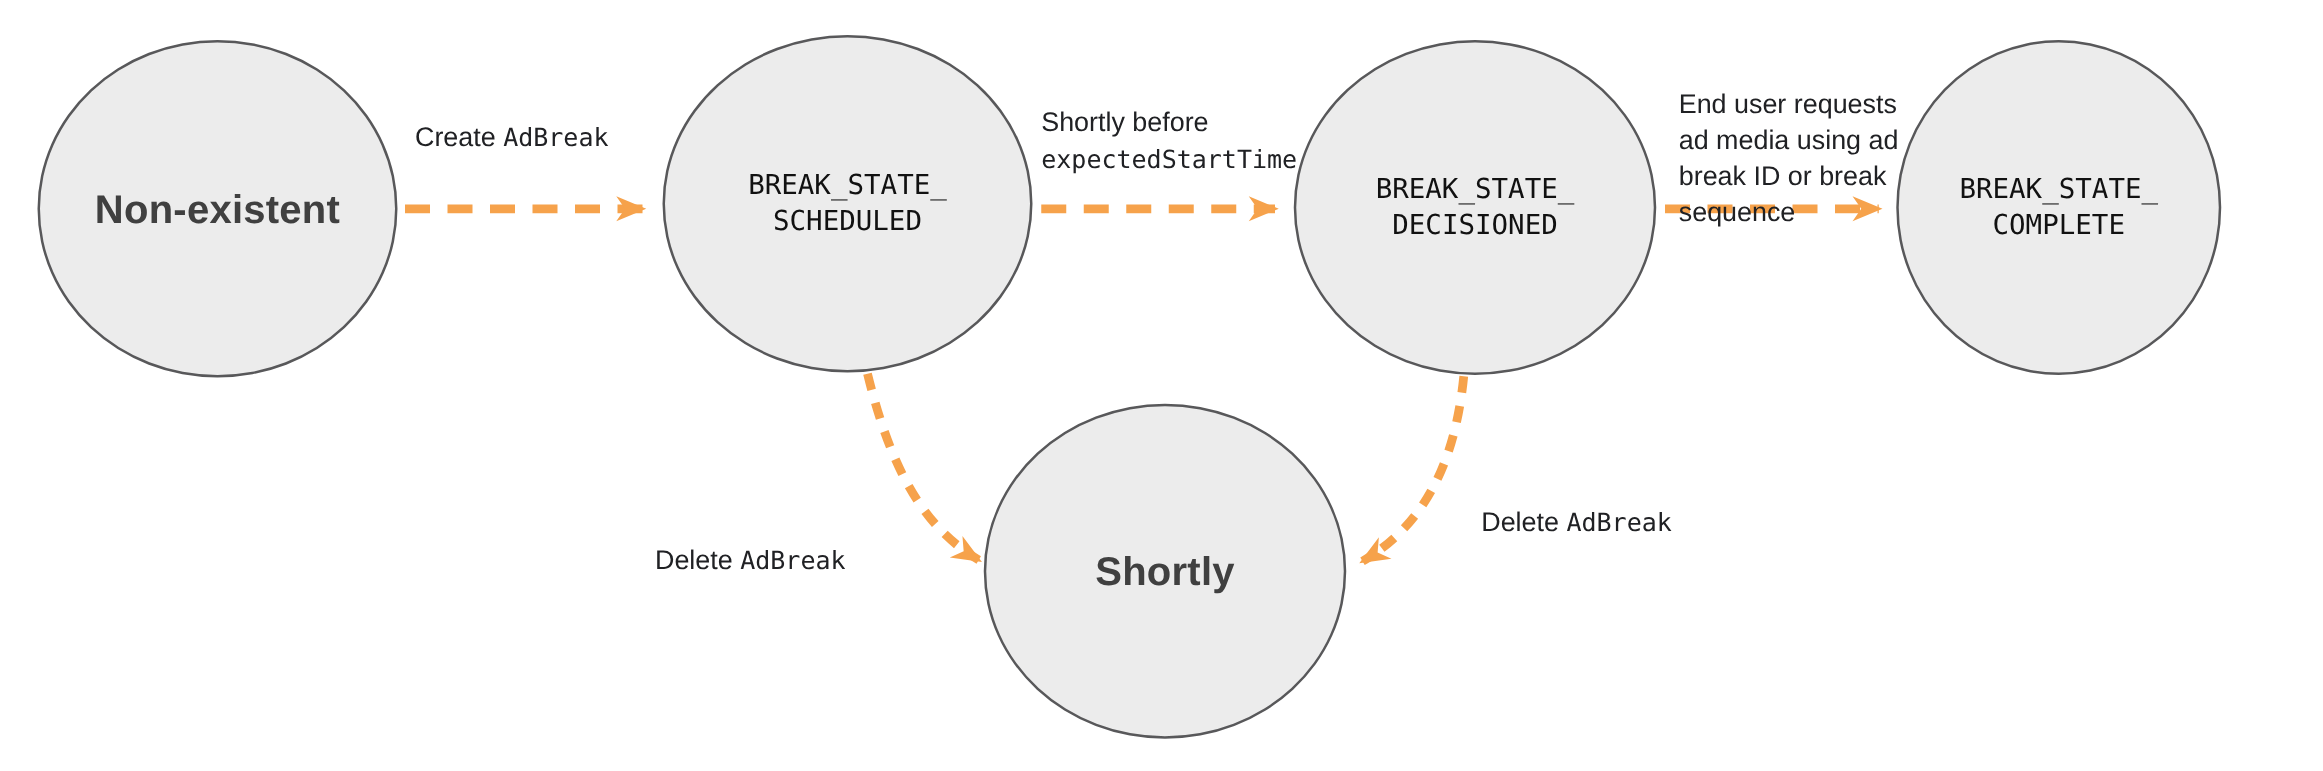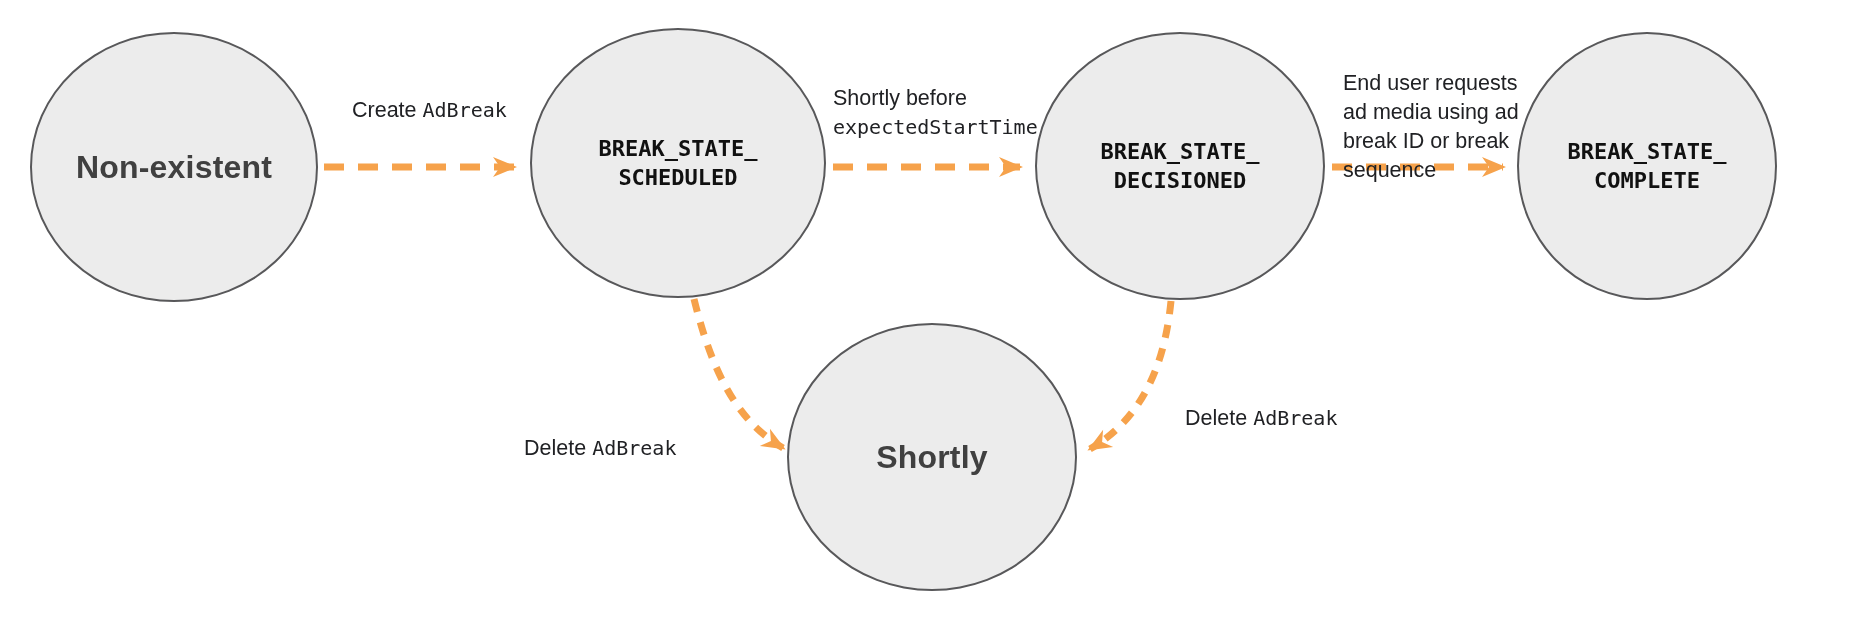--- a/index.html
+++ b/index.html
@@ -30,21 +30,21 @@
   }
   .node-label-plain {
     font-family: "Liberation Sans", sans-serif;
     font-weight: bold;
     font-size: 32px;
     color: #404040;
     letter-spacing: 0.2px;
   }
   .node-label-code {
     font-family: "DejaVu Sans Mono", monospace;
-    font-weight: bold;
+    font-weight: normal;
     font-size: 22px;
     line-height: 29px;
     color: #111111;
     white-space: pre-line;
   }
   .edge-label {
     position: absolute;
     color: #202124;
     font-size: 21.5px;
     line-height: 29px;
@@ -94,21 +94,21 @@
 
   <div class="node" style="left:1517px; top:32px; width:260px; height:268px;">
     <span class="node-label-code">BREAK_STATE_
 COMPLETE</span>
   </div>
 
   <div class="node" style="left:787px; top:323px; width:290px; height:268px;">
     <span class="node-label-plain">Shortly</span>
   </div>
 
-  <div class="edge-label" style="left:352px; top:96px;">
+  <div class="edge-label" style="left:332px; top:96px;">
     <span>Create</span>
     <span class="code">AdBreak</span>
   </div>
 
   <div class="edge-label multiline" style="left:1343px; top:40px;">
     <span>End user requests
 ad media using ad
 break ID or break
 sequence</span>
   </div>

